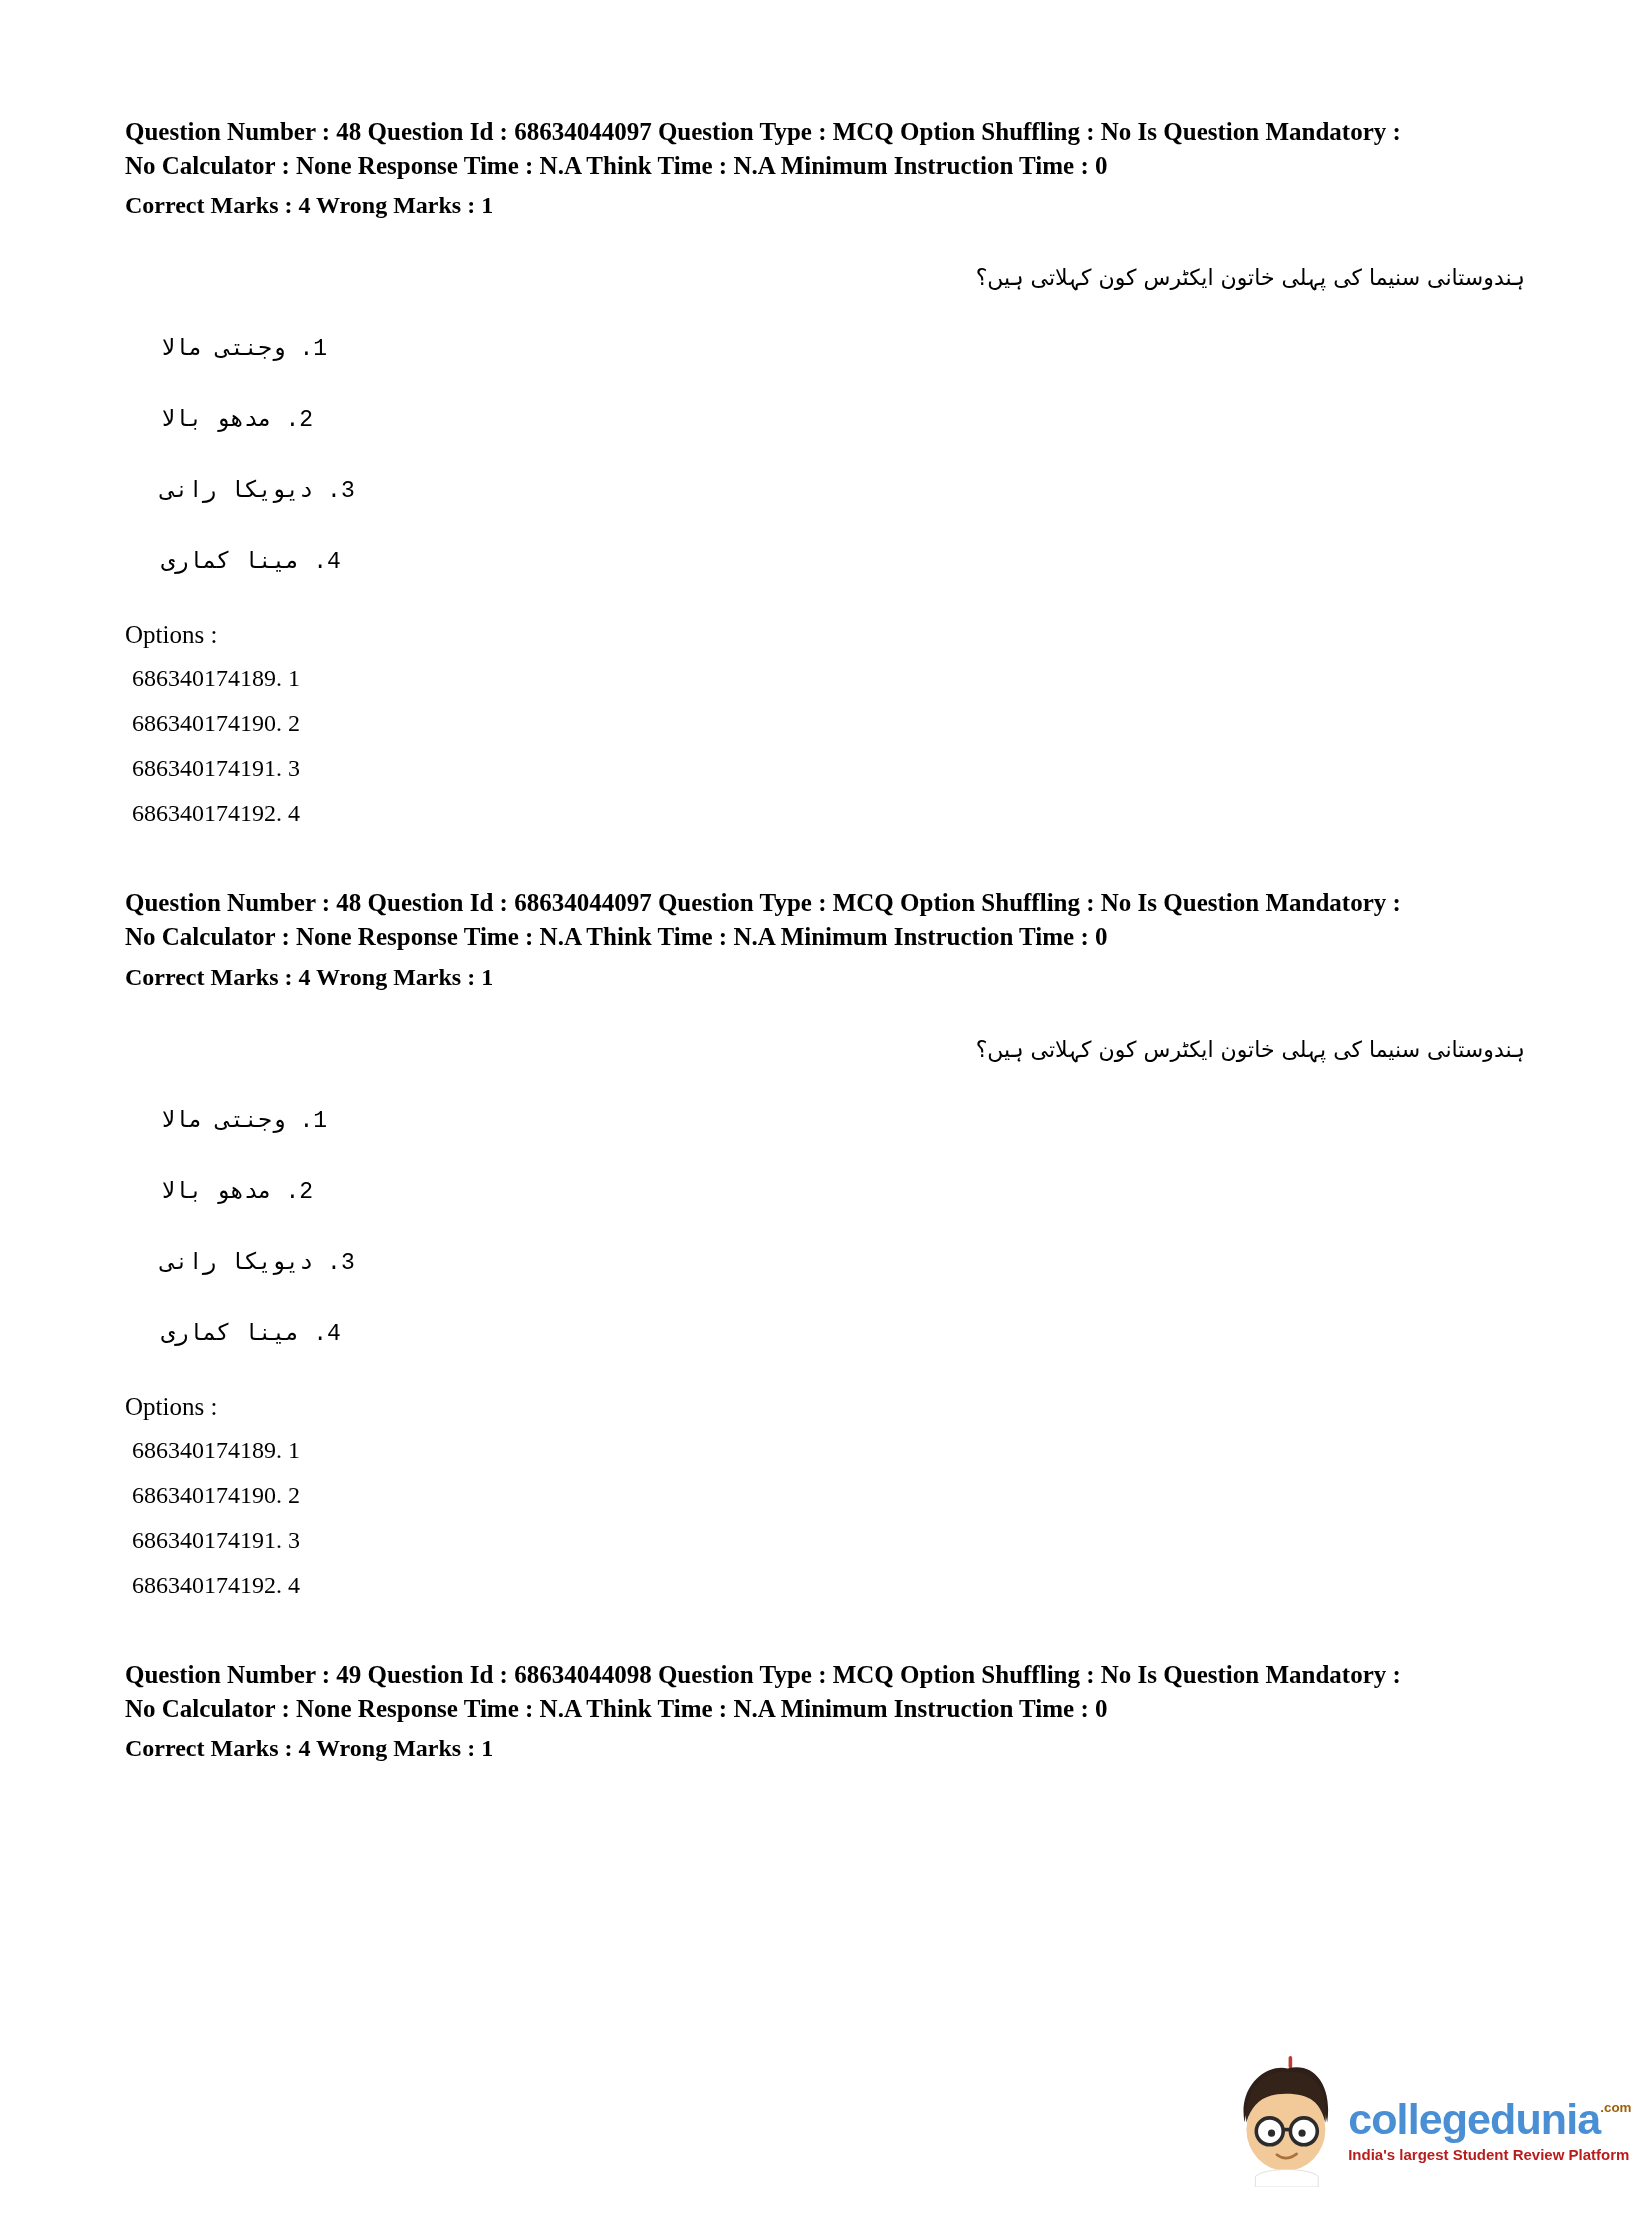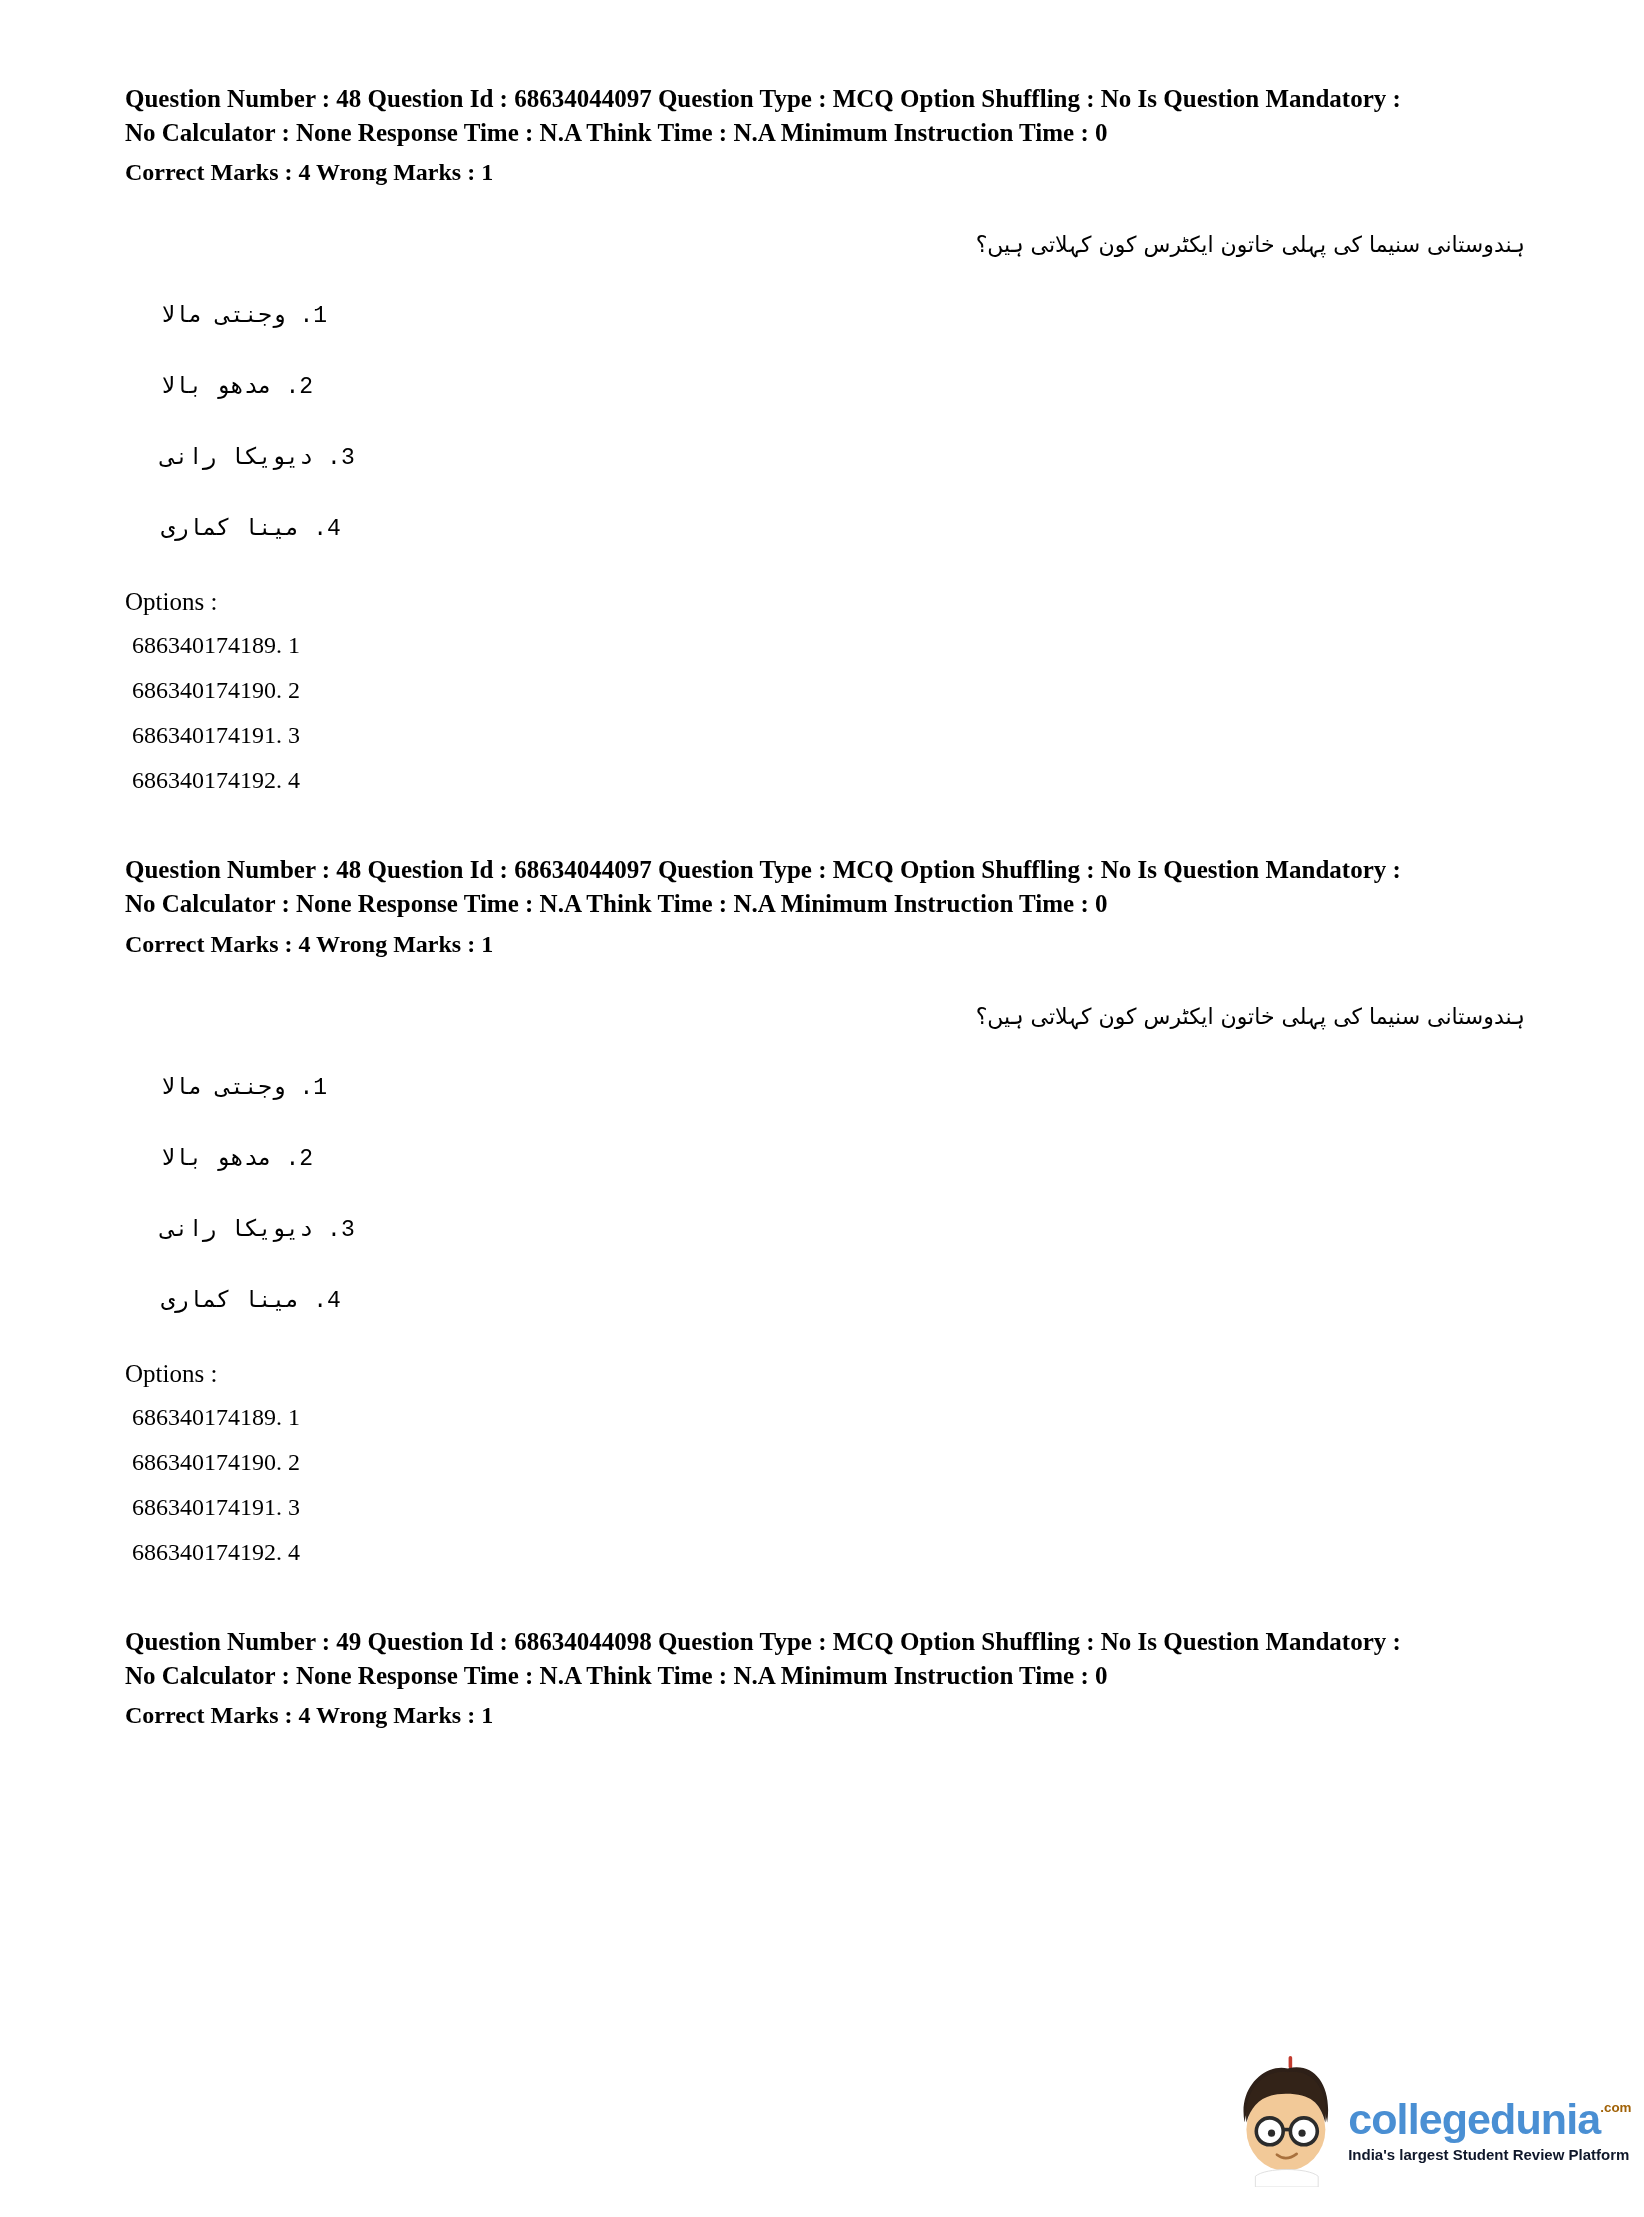--- a/index.html
+++ b/index.html
@@ -9,21 +9,21 @@
   }
   body {
     width: 1644px;
     height: 2217px;
     position: relative;
     font-family: "Liberation Serif", serif;
     color: #000000;
     overflow: hidden;
   }
   .content {
-    padding: 82px 119px 0 125px;
+    padding: 115px 119px 0 125px;
   }
   .question-block { margin: 0; }
   .question-block + .question-block { margin-top: 54px; }
 
   .meta-line {
     font-size: 25px;
     font-weight: bold;
     line-height: 34px;
     margin: 0;
   }
@@ -85,21 +85,21 @@
   .dotcom {
     font-size: 13.4px;
     letter-spacing: 0;
     vertical-align: 21.5px;
     color: #a16207;
   }
   .tagline {
     font-family: "Liberation Sans", sans-serif;
     font-size: 15px;
     font-weight: bold;
-    color: #0f172a;
+    color: #b91c1c;
     margin-top: 3.6px;
   }
 </style>
 </head>
 <body>
 
 <div class="content">
 
   <section class="question-block">
     <p class="meta-line">

